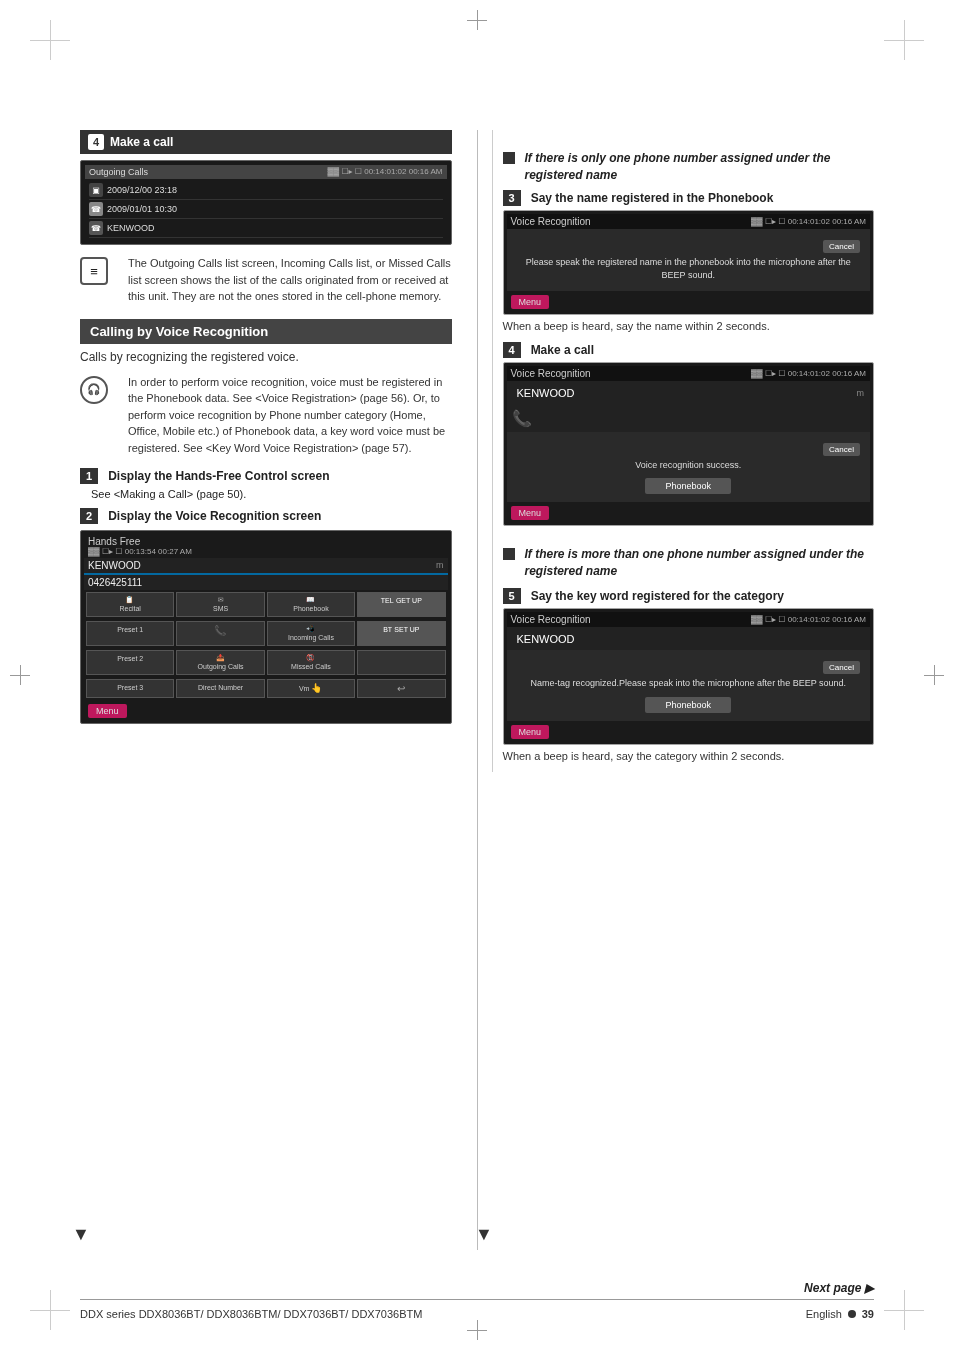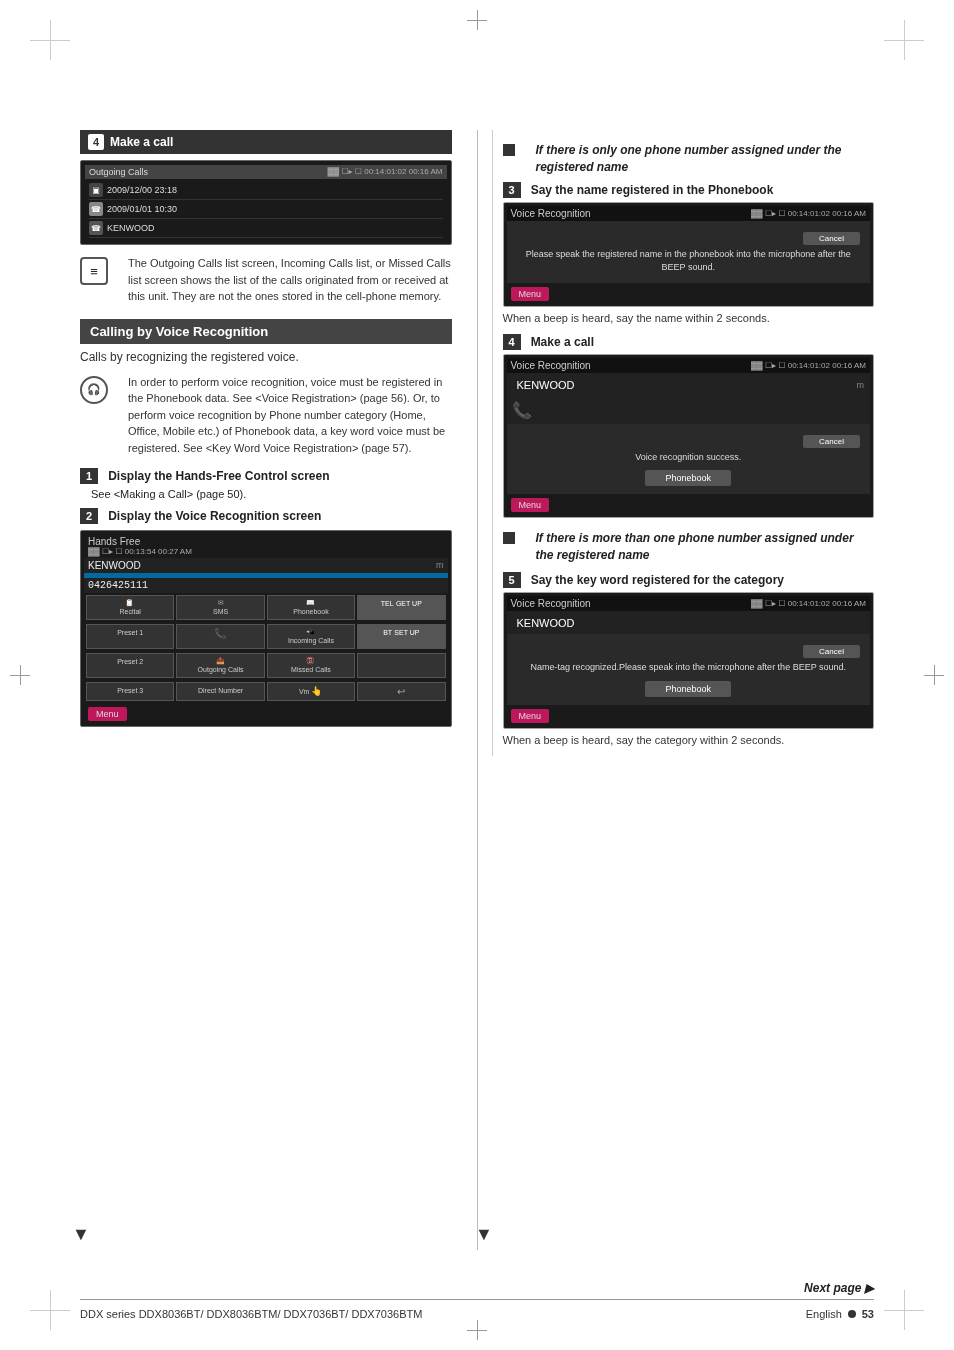--- a/index.html
+++ b/index.html
@@ -221,21 +221,21 @@
 
     .vr-screen-title {
       color: #ccc;
       font-size: 10px;
     }
 
     .vr-cancel-btn {
       background: #555;
       color: #fff;
       font-size: 8px;
-      padding: 2px 16px;
+      padding: 2px 6px;
       border-radius: 2px;
     }
 
     .vr-screen-body {
       background: #2a2a2a;
       padding: 8px 10px;
       text-align: center;
       min-height: 60px;
       display: flex;
       flex-direction: column;
@@ -273,22 +273,22 @@
       font-size: 11px;
       color: #333;
       margin: 4px 0;
       line-height: 1.4;
     }
 
     
     .if-header {
       display: flex;
       align-items: flex-start;
-      gap: 21px;
-      margin: 12px 0 4px 0;
+      gap: 10px;
+      margin: 20px 0 4px 0;
     }
 
     .if-square {
       width: 12px;
       height: 12px;
       background: #333;
       flex-shrink: 0;
       margin-top: 2px;
     }
 
@@ -524,21 +524,21 @@
 
         <div class="hf-screen">
           <div class="hf-screen-header">
             <span class="hf-title">Hands Free</span>
             <span style="color:#aaa;font-size:8px;">▓▓ ☐▸ ☐ 00:13:54 00:27 AM</span>
           </div>
           <div class="hf-name-row">
             <span>KENWOOD</span>
             <span style="float:right;color:#888;font-size:9px;">m</span>
           </div>
-          <div class="hf-name-row" style="border-top:5px solid #0369a1;font-family:Liberation Mono, monospace;">
+          <div class="hf-name-row" style="border-top:2px solid #0369a1;">
             <span>0426425111</span>
           </div>
 
           <div class="hf-grid">
             <div class="hf-cell">
               <div style="font-size:7px;color:#aaa;">📋</div>
               <span style="font-size:7px;">Recital</span>
             </div>
             <div class="hf-cell">
               <div style="font-size:7px;color:#aaa;">✉</div>
@@ -719,19 +719,19 @@
 </div>
 
 <div style="position:absolute;left:72px;bottom:105px;font-size:18px;color:#333;">▼</div>
 <div style="position:absolute;left:475px;bottom:105px;font-size:18px;color:#333;">▼</div>
 
 <div class="footer">
   <span class="footer-left">DDX series  DDX8036BT/ DDX8036BTM/ DDX7036BT/ DDX7036BTM</span>
   <div class="footer-right">
     <span>English</span>
     <span class="circle-dot"></span>
-    <span class="page-num">53</span>
+    <span class="page-num">39</span>
   </div>
 </div>
 
 <div class="next-page" style="bottom:55px;">
   <span>Next page ▶</span>
 </div>
 
 </body></html>

